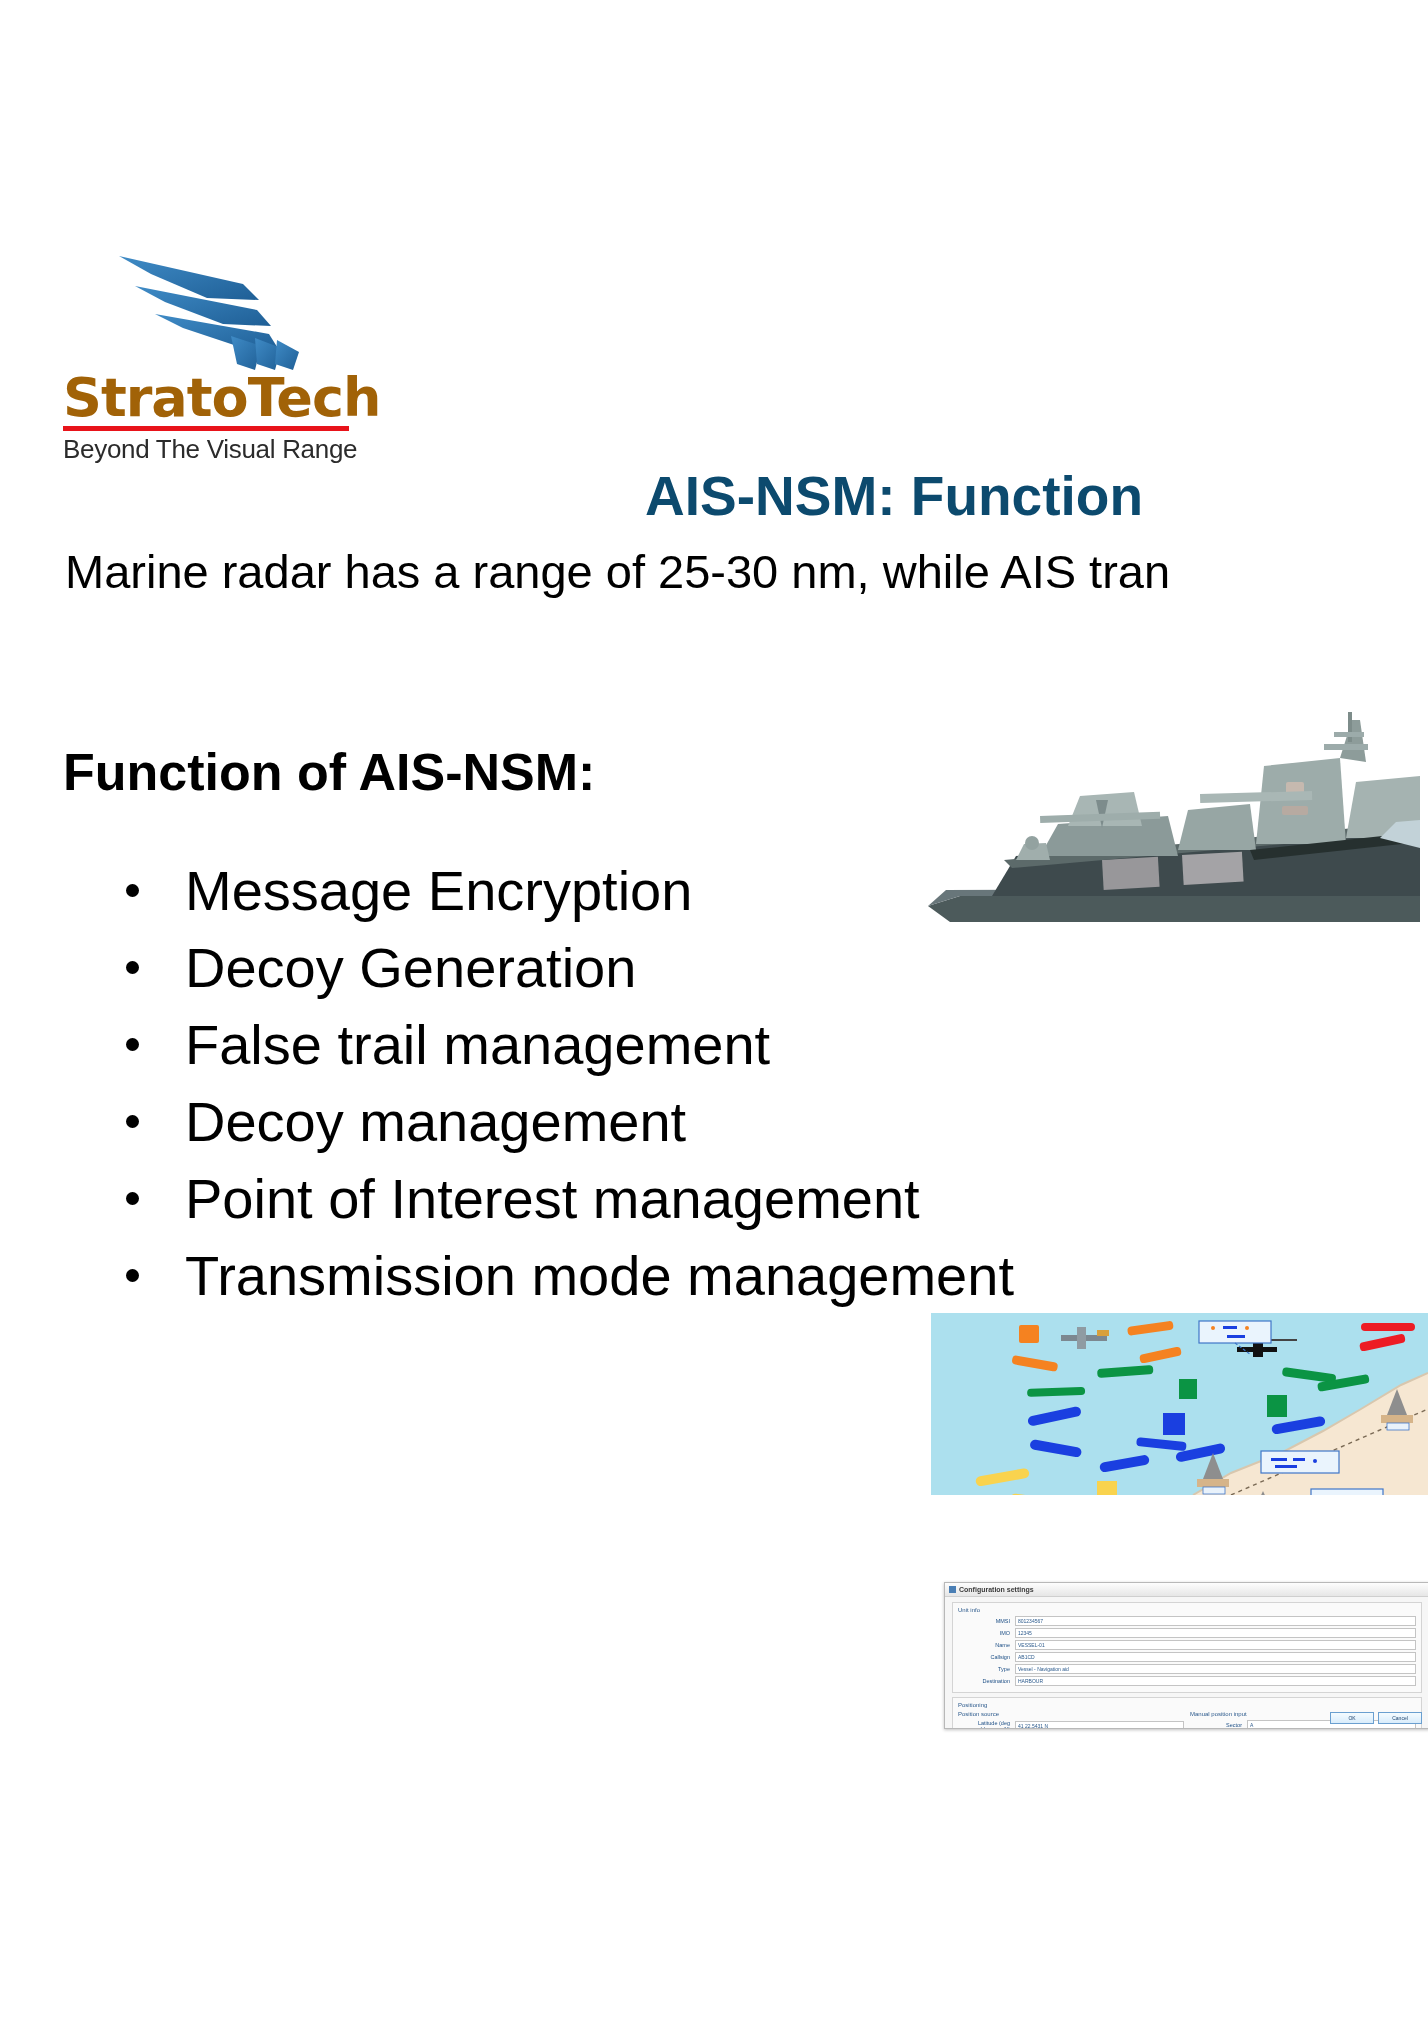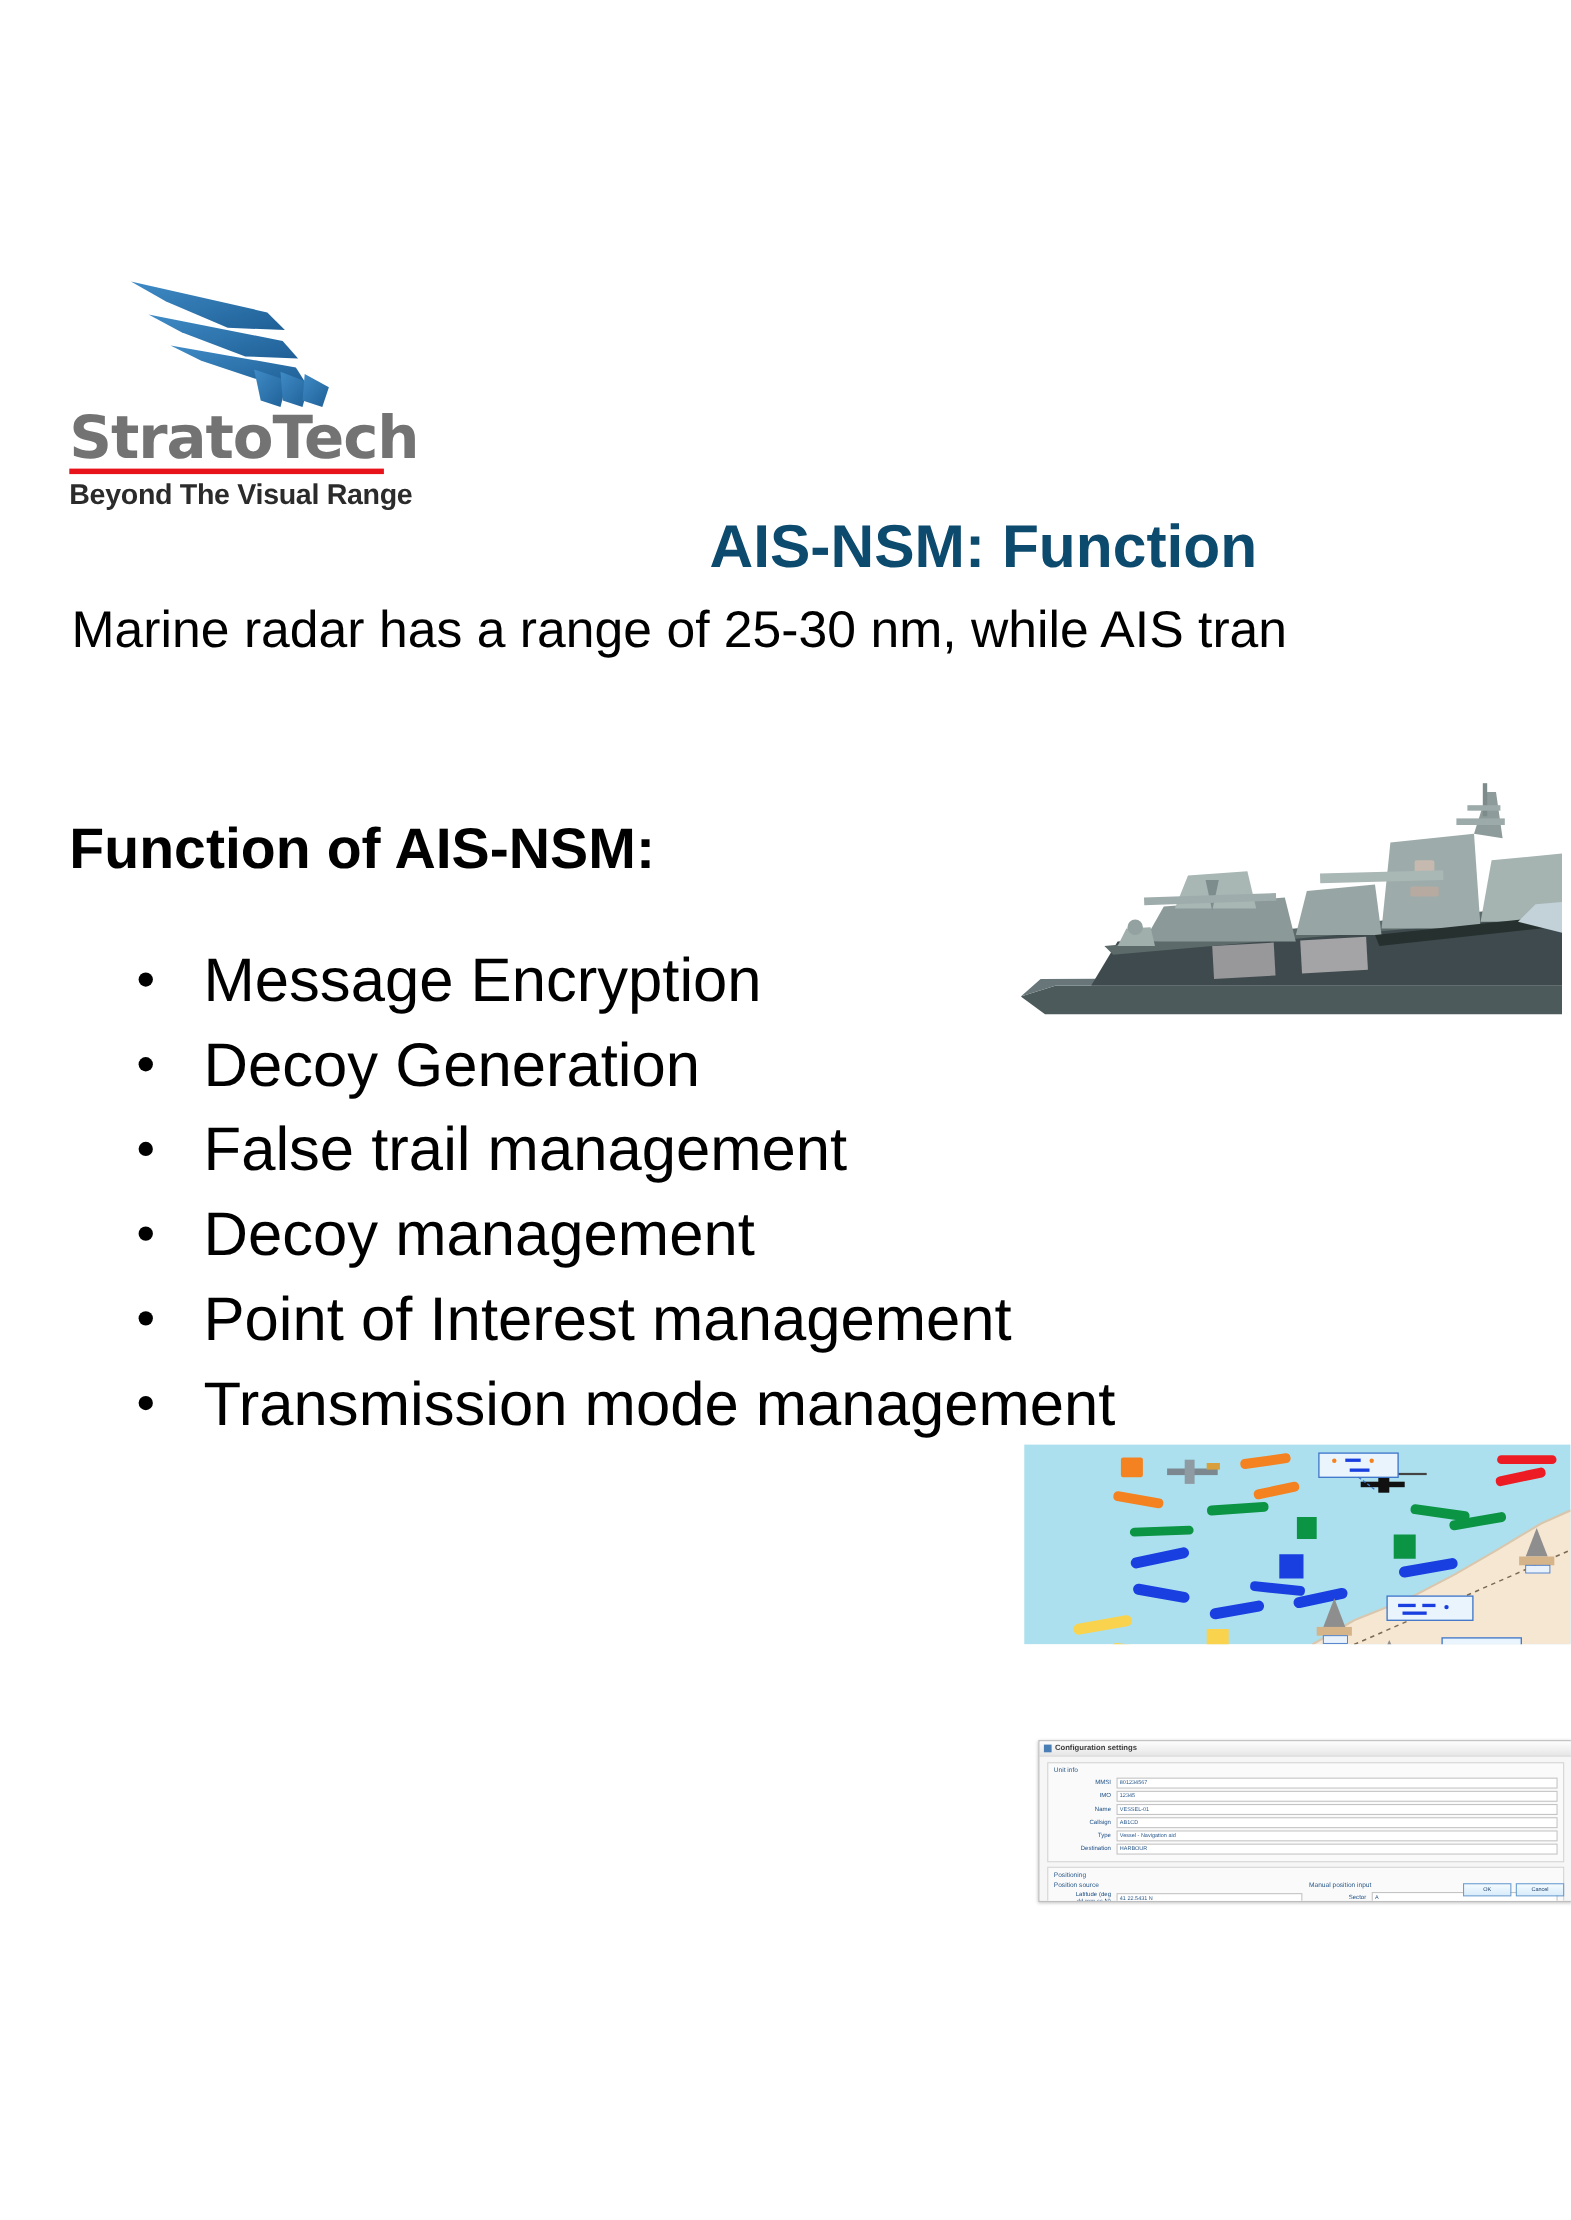--- a/index.html
+++ b/index.html
@@ -35,38 +35,37 @@
     position: absolute;
     left: 0px;
     top: 130px;
     width: 290px;
   }
   #logo-name {
     font-family: "DejaVu Sans", sans-serif;
     font-weight: bold;
     font-size: 54px;
     letter-spacing: -1px;
-    color: #737373;
+    color: #a16207;
     line-height: 1.02;
     white-space: nowrap;
   }
   #logo-rule {
     width: 286px;
     height: 5px;
     background: #e8131a;
     margin-top: 1px;
   }
   #logo-tagline {
     font-family: "Liberation Sans", sans-serif;
     font-size: 26px;
     color: #2b2b2b;
     letter-spacing: -0.3px;
     margin-top: 3px;
     white-space: nowrap;
-    font-weight: bold;
   }
 
   
   #slide-title {
     position: absolute;
     left: 645px;
     top: 468px;
     font-family: "Liberation Sans", sans-serif;
     font-weight: bold;
     font-size: 55px;

